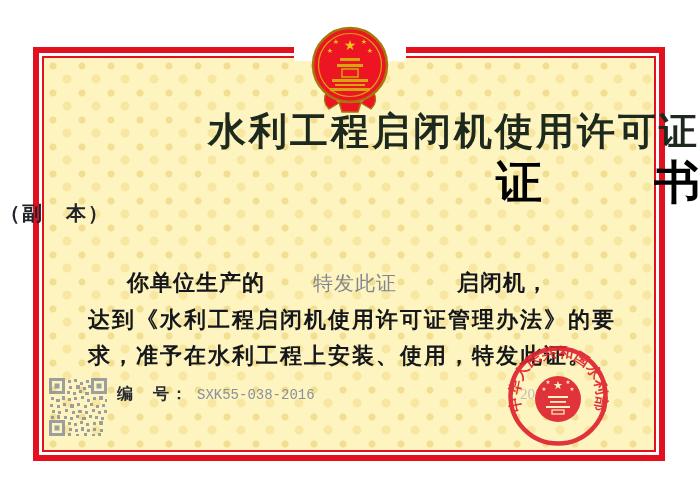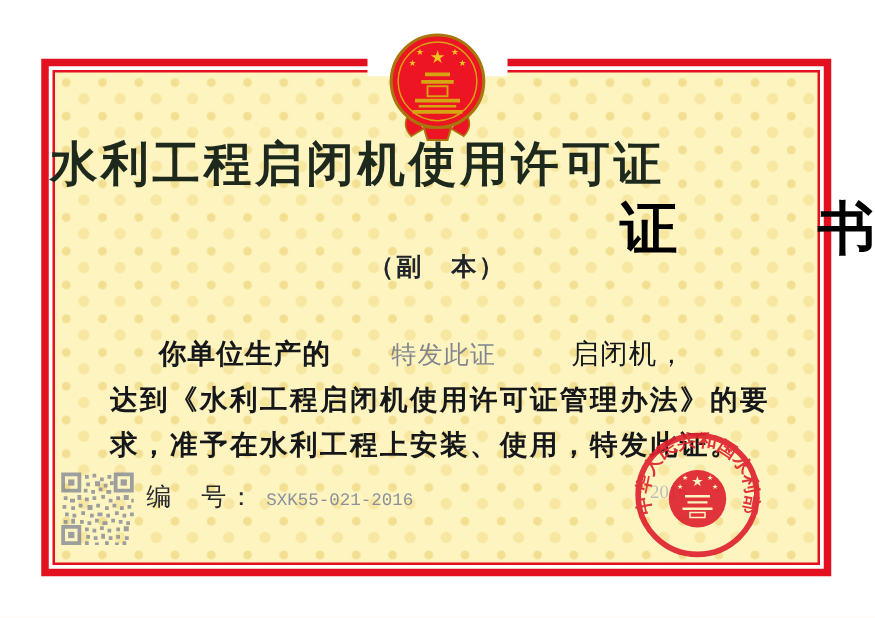--- a/index.html
+++ b/index.html
@@ -19,45 +19,45 @@
     background-image:
       radial-gradient(circle 7px at 9px 8px, rgba(230,200,95,.48) 0 3px, transparent 4px),
       radial-gradient(circle 9px at 23px 21px, rgba(238,212,118,.42) 0 4px, transparent 5px),
       radial-gradient(circle 5px at 16px 14px, rgba(252,244,190,.95) 0 2px, transparent 3px);
     background-size:29px 27px;
   }
   .emblem-gap{position:absolute;left:294px;top:44px;width:112px;height:17px;background:#ffffff;z-index:2;}
   .emblem{position:absolute;left:307px;top:25px;z-index:3;}
   
   .title{
-    position:absolute;left:0;right:0;top:106px;text-align:left;z-index:1;
-    font-size:38px;font-weight:700;letter-spacing:3px;color:#1e291e;margin-left:40px;
+    position:absolute;left:0;right:0;top:106px;text-align:right;z-index:1;
+    font-size:38px;font-weight:700;letter-spacing:3px;color:#1e291e;
   }
   .certword{
     position:absolute;left:0;right:0;top:152px;text-align:right;z-index:1;
     font-size:46px;font-weight:700;color:#000000;letter-spacing:0;
   }
   .certword .gap{display:inline-block;width:112px;}
   .copylabel{
-    position:absolute;left:0;right:0;top:200px;text-align:center;z-index:1;
+    position:absolute;left:0;right:0;top:200px;text-align:left;z-index:1;
     font-size:20px;font-weight:700;color:#20242a;letter-spacing:2px;
   }
   .recipient{
     position:absolute;left:99px;top:237px;z-index:1;
     font-size:19px;color:#545962;letter-spacing:1px;
   }
   .line1{position:absolute;left:0;top:268px;width:100%;z-index:1;}
   .line1 .prefix{position:absolute;left:127px;font-size:22px;font-weight:700;color:#15171b;letter-spacing:1px;}
   .line1 .product{position:absolute;left:313px;font-size:20px;color:#82858f;letter-spacing:1px;top:2px;}
-  .line1 .suffix{position:absolute;left:457px;font-size:22px;font-weight:400;color:#15171b;letter-spacing:1px;}
+  .line1 .suffix{position:absolute;left:457px;font-size:22px;font-weight:700;color:#15171b;letter-spacing:1px;}
   .line2{position:absolute;left:88px;top:305px;font-size:22px;font-weight:700;color:#15171b;letter-spacing:2px;z-index:1;}
   .line3{position:absolute;left:88px;top:341px;font-size:22px;font-weight:700;color:#15171b;letter-spacing:2px;z-index:1;}
   
   .qr{position:absolute;left:48px;top:377px;z-index:1;opacity:.8;}
-  .fld-label{font-weight:400;color:#26282e;font-size:20px;letter-spacing:2px;}
+  .fld-label{font-weight:700;color:#26282e;font-size:16px;letter-spacing:2px;}
   .fld-value{color:#8b909c;}
   .row-number{position:absolute;left:117px;top:384px;z-index:1;}
   .row-number .fld-value{font-family:"Liberation Mono","DejaVu Sans Mono",monospace;font-size:14px;margin-left:8px;}
   .row-issuer{position:absolute;left:417px;top:384px;z-index:1;}
   .issuer-faint{position:absolute;left:496px;top:386px;font-size:15px;color:#a9adb6;opacity:.75;z-index:1;margin-left:24px;}
   .row-validity{position:absolute;left:117px;top:411px;z-index:1;}
   .row-validity .fld-value{font-size:15px;margin-left:6px;letter-spacing:0.5px;}
   
   .seal{position:absolute;left:506px;top:344px;z-index:5;opacity:.92;}
 </style>
@@ -114,21 +114,21 @@
       <g fill="#858a96">
         <rect x="6.5" y="6.5" width="5" height="5"></rect>
         <rect x="48.5" y="6.5" width="5" height="5"></rect>
         <rect x="6.5" y="48.5" width="5" height="5"></rect>
         <path d="M20,3h3v3h-3z M26,2h3v3h-3z M32,5h3v3h-3z M38,3h3v3h-3z M21,9h3v3h-3z M28,8h4v4h-4z M35,10h3v3h-3z M40,8h3v3h-3z M19,14h3v3h-3z M25,15h3v3h-3z M31,13h3v3h-3z M37,15h4v3h-4z M3,20h3v3h-3z M8,22h4v3h-4z M14,19h3v4h-3z M20,21h3v3h-3z M26,20h3v3h-3z M33,19h3v3h-3z M39,22h3v3h-3z M45,20h3v3h-3z M51,19h4v4h-4z M57,22h2v3h-2z M2,27h3v3h-3z M9,28h3v3h-3z M15,26h3v3h-3z M22,27h4v4h-4z M29,26h3v3h-3z M36,28h3v3h-3z M42,26h3v3h-3z M48,28h3v3h-3z M54,27h3v3h-3z M4,33h3v3h-3z M10,34h3v3h-3z M17,32h3v3h-3z M24,34h3v3h-3z M30,33h4v3h-4z M37,34h3v3h-3z M44,32h3v3h-3z M50,34h3v3h-3z M56,33h3v3h-3z M3,39h3v3h-3z M9,38h3v4h-3z M16,39h3v3h-3z M22,40h3v3h-3z M28,38h3v3h-3z M34,40h4v3h-4z M41,38h3v3h-3z M47,39h3v3h-3z M53,40h3v3h-3z M20,45h3v3h-3z M26,46h3v3h-3z M32,44h3v3h-3z M38,46h3v3h-3z M45,45h3v3h-3z M51,44h4v4h-4z M21,51h3v3h-3z M27,52h3v3h-3z M33,50h3v4h-3z M39,52h3v3h-3z M45,51h3v3h-3z M52,52h3v3h-3z M20,56h3v3h-3z M28,57h3v2h-3z M36,56h3v3h-3z M44,57h3v2h-3z M50,56h3v3h-3z"></path>
       </g>
     </svg>
   </div>
 
   <div class="row-number">
-    <span class="fld-label">编　号：</span><span class="fld-value">SXK55-021-2016</span>
+    <span class="fld-label">编　号：</span><span class="fld-value">SXK55-038-2016</span>
   </div>
   <div class="issuer-faint">2016</div>
 
   <div class="seal">
     <svg width="104" height="104" viewBox="0 0 104 104">
       <defs>
         <path id="sealArc" d="M 16.7,68.5 A 39,39 0 1 1 87.3,68.5" fill="none"></path>
       </defs>
       <circle cx="52" cy="52" r="47.5" fill="none" stroke="#df2330" stroke-width="4.5"></circle>
       <text font-size="14" font-weight="700" fill="#df2330" font-family="Liberation Serif, serif">

